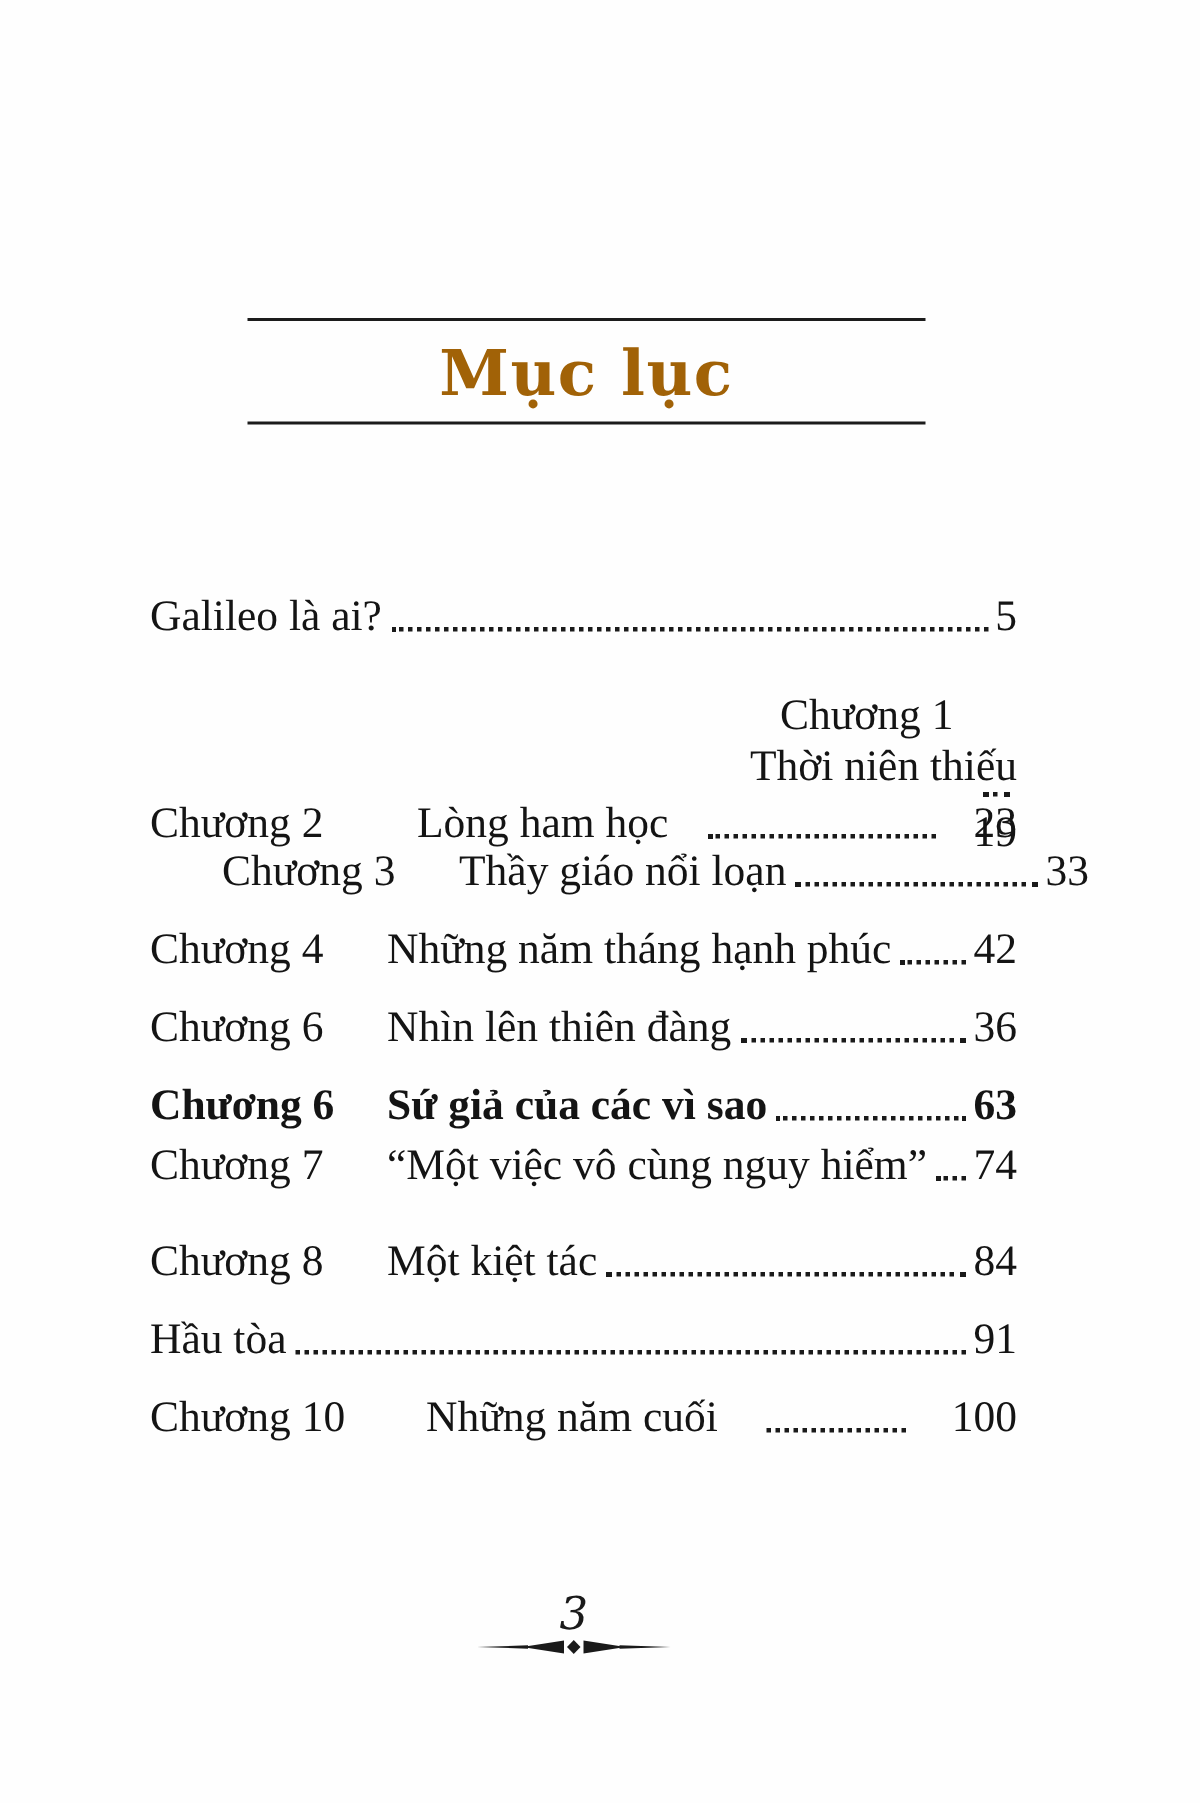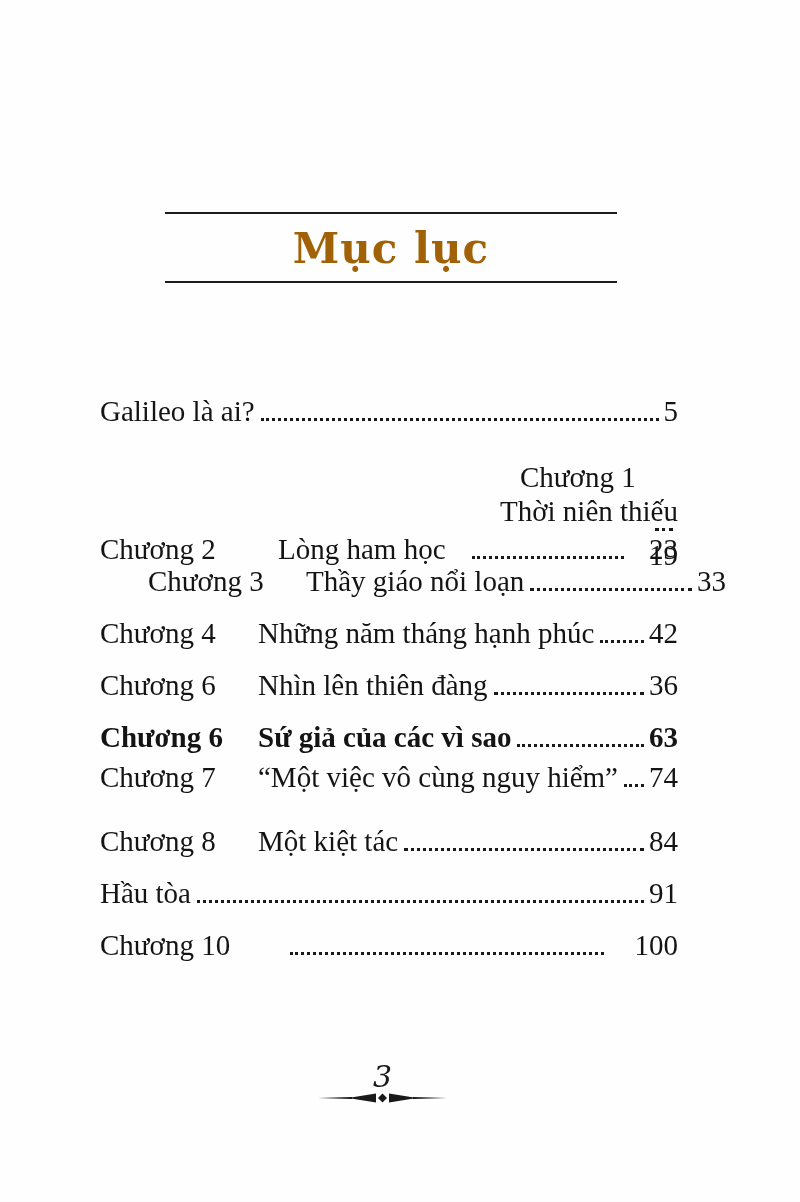--- a/index.html
+++ b/index.html
@@ -144,20 +144,21 @@
       <span class="leader"></span>
       <span class="pagenum">84</span>
     </div>
       <div class="toc-row" style="top: 876px;">
       <span class="title">Hầu tòa</span>
       <span class="leader"></span>
       <span class="pagenum">91</span>
     </div>
       <div class="toc-row" style="top: 928px; gap: 26px;">
       <span class="chap">Chương 10</span>
+      <span class="title">Những năm cuối</span>
       <span class="leader"></span>
       <span class="pagenum">100</span>
     </div>
     </div>
 
   <div class="folio">3</div>
   <svg class="ornament" viewBox="0 0 129 16" xmlns="http://www.w3.org/2000/svg" aria-hidden="true">
 
     <polygon points="0,8 34,6.9 34,9.1" fill="#1a1a1a"></polygon>
 

